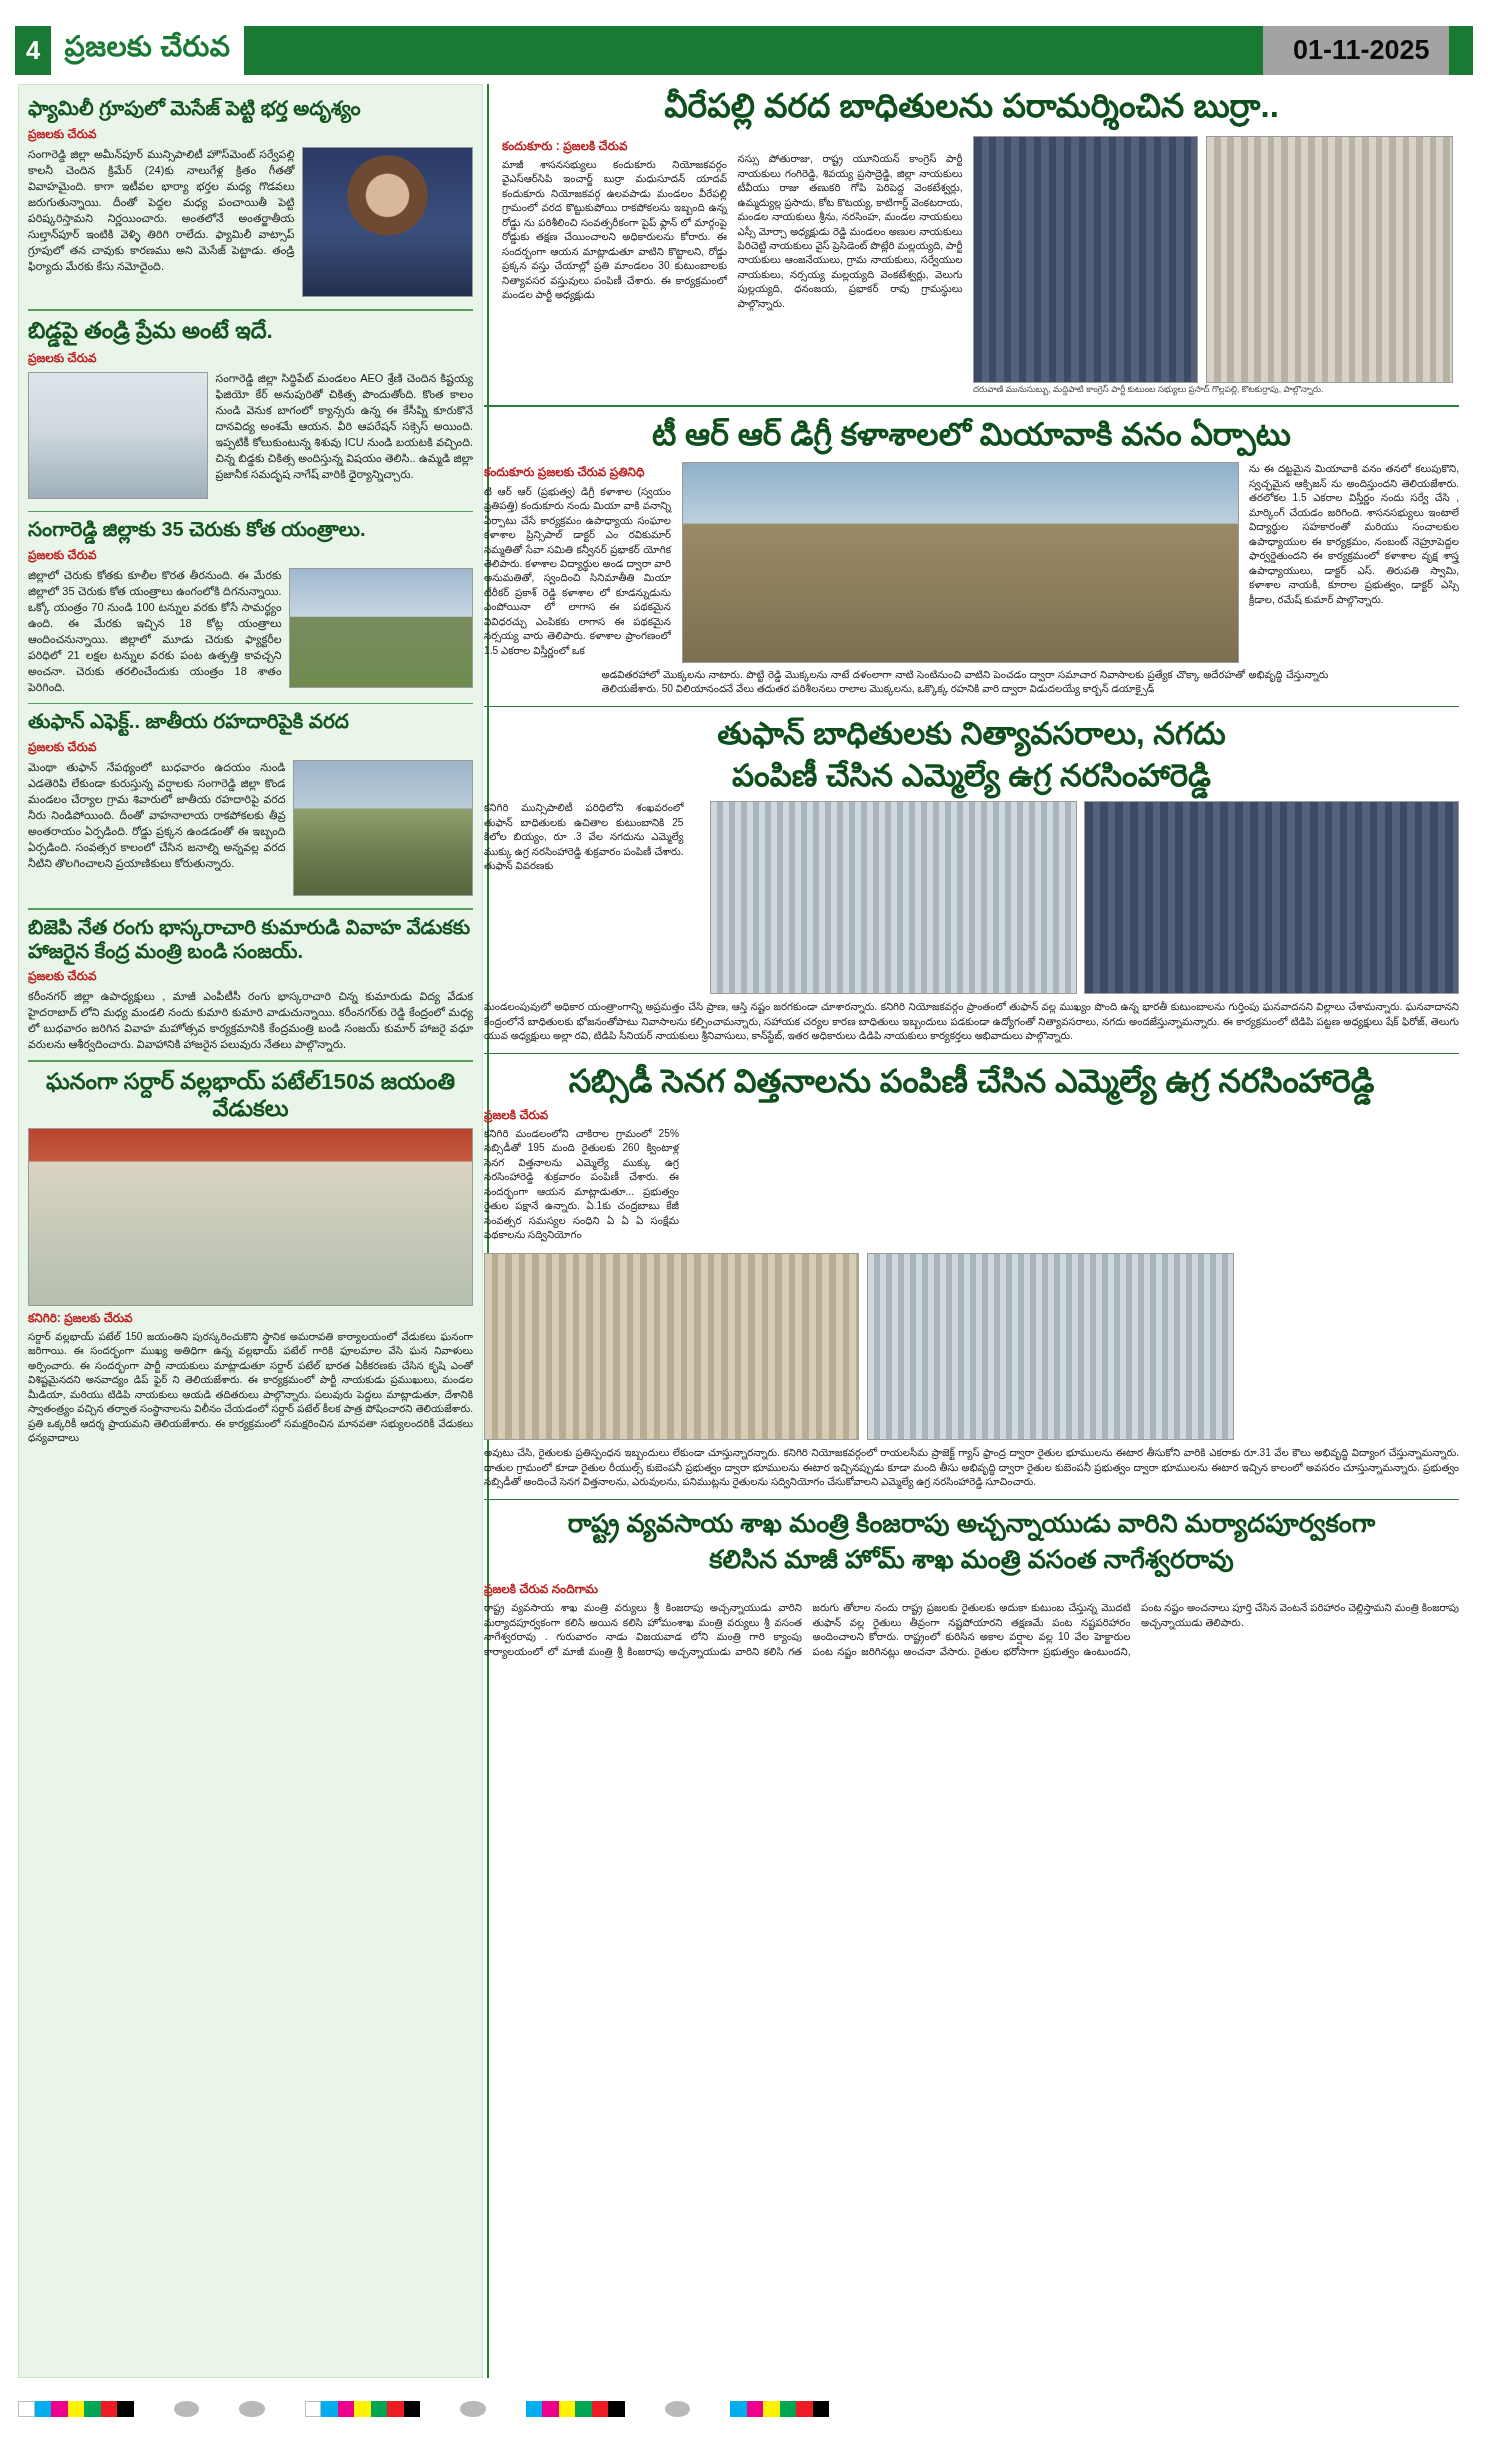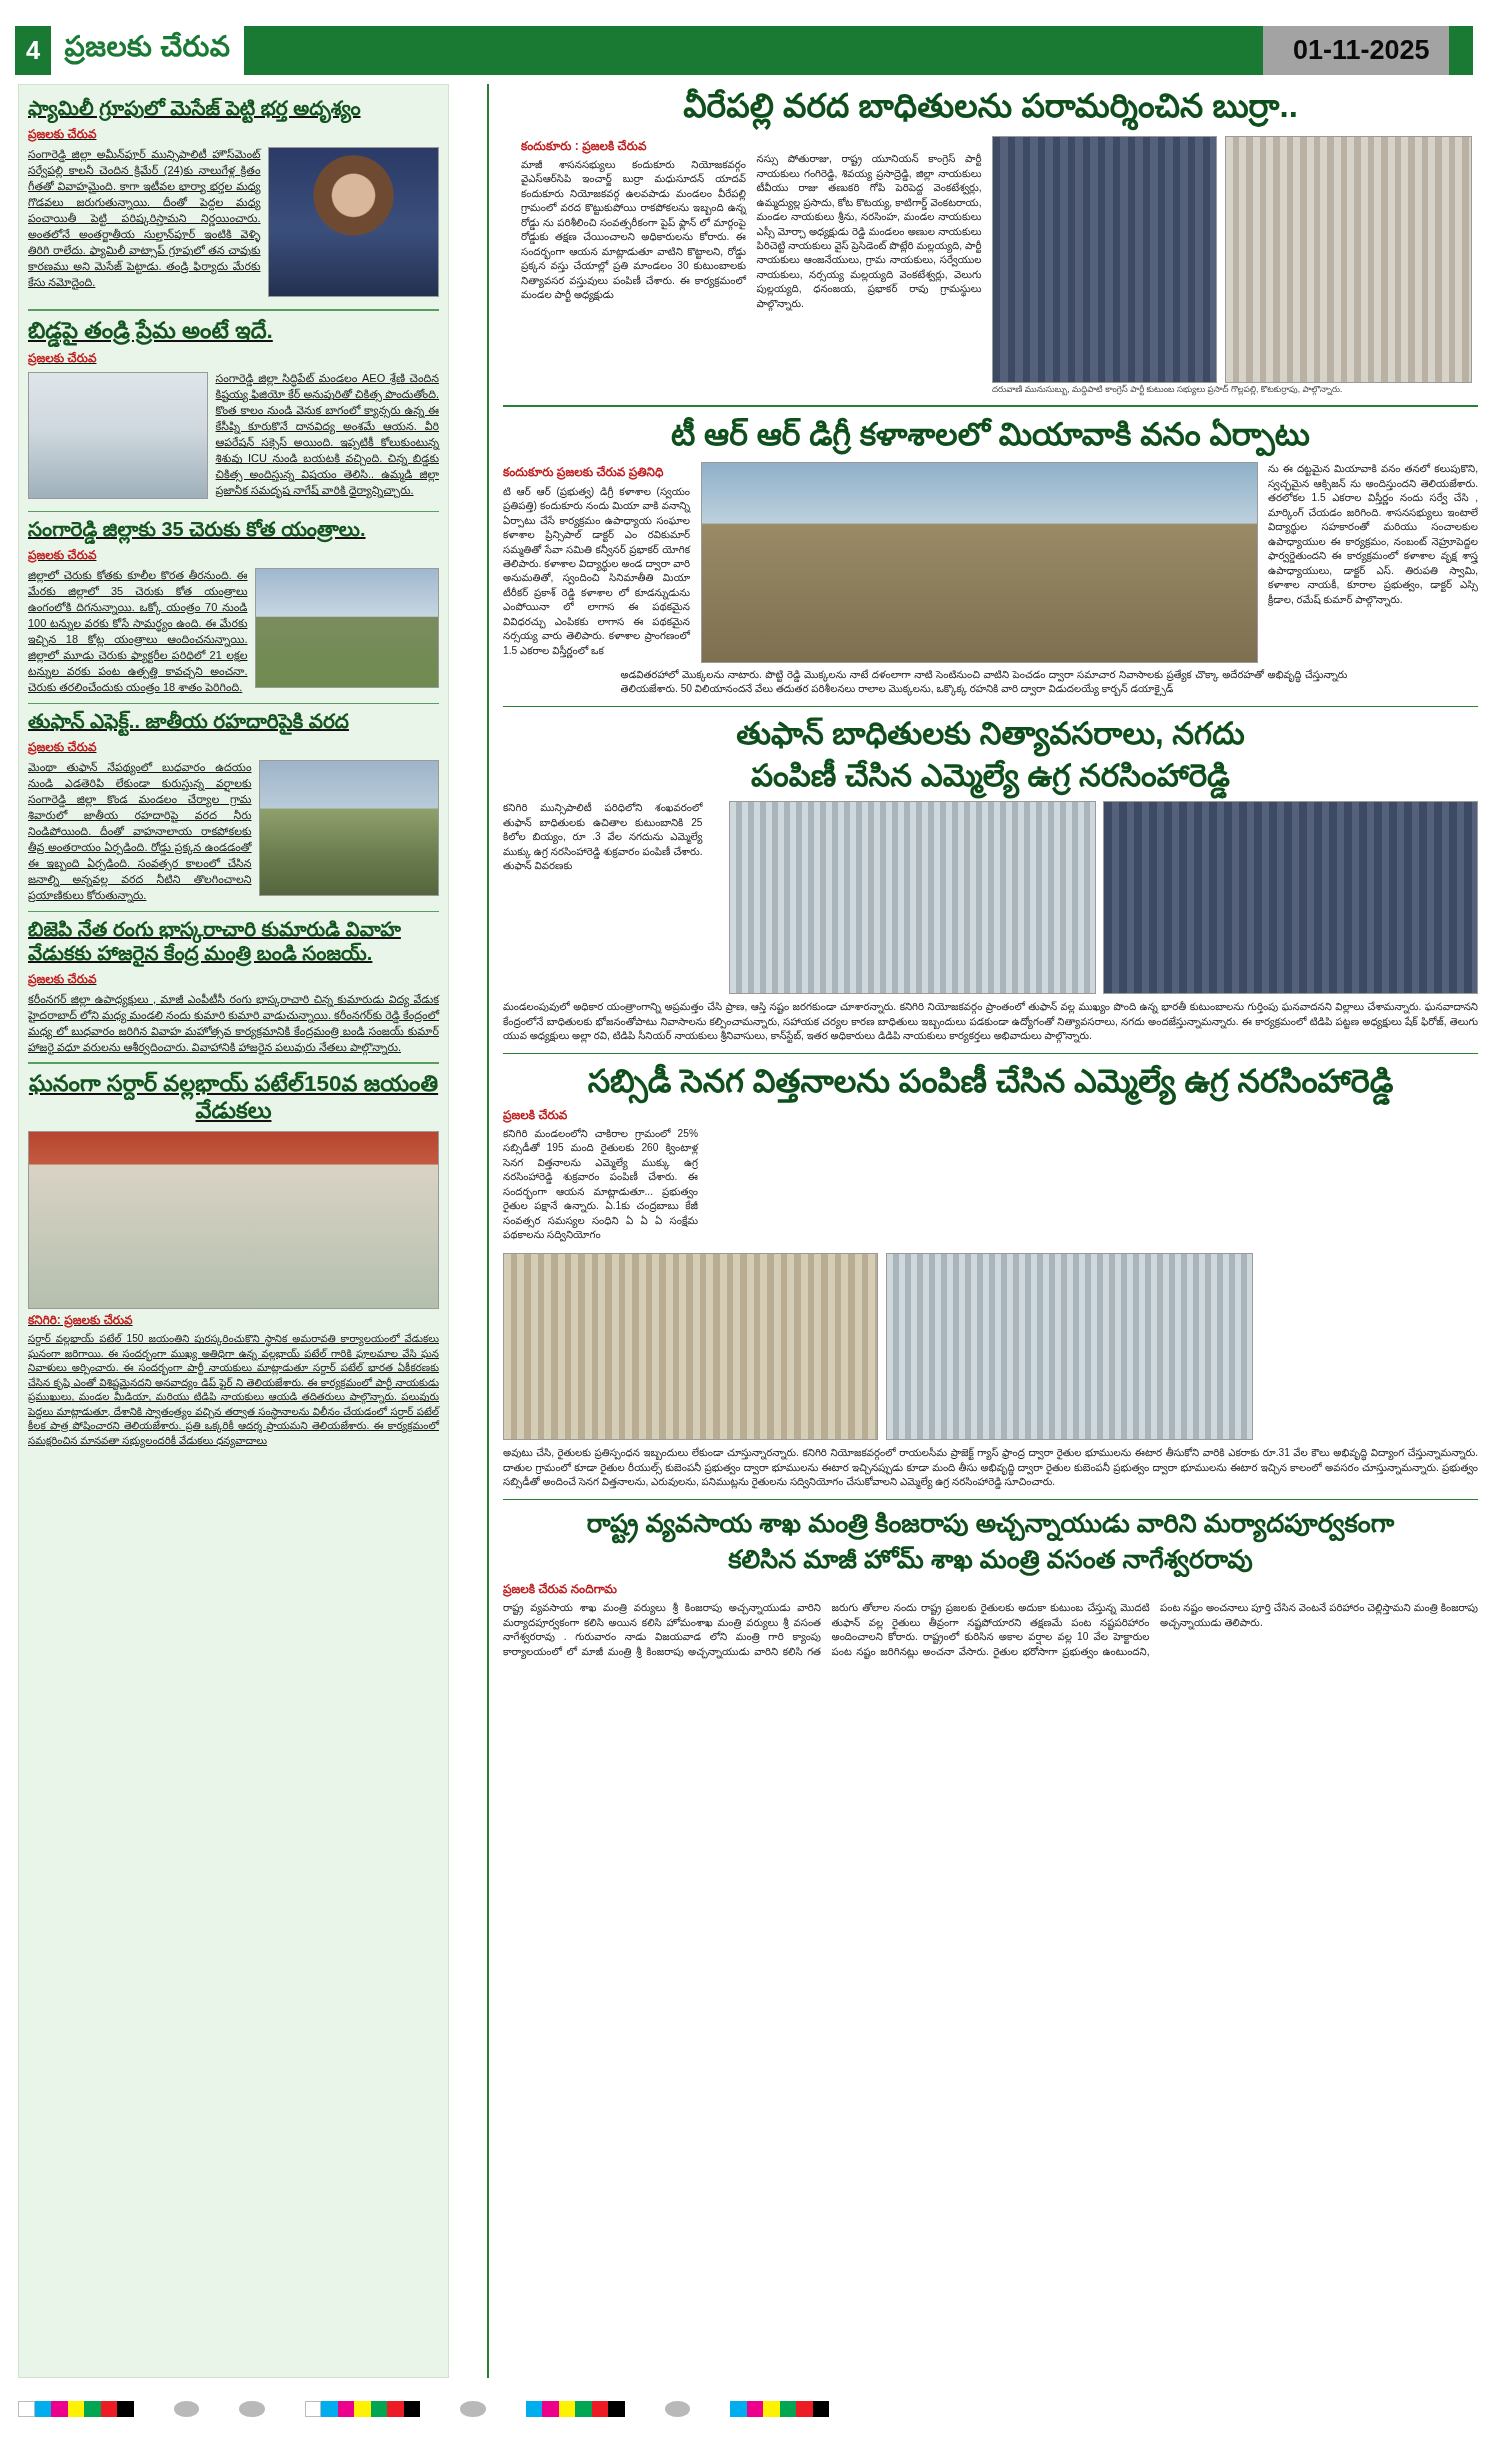--- a/index.html
+++ b/index.html
@@ -40,28 +40,27 @@
     font-size:27px; font-weight:bold;
   }
   .mh-endcap { width:24px; height:49px; background:#1a7a33; }
   .mh-datewrap {
     background:#fff; height:49px; display:flex; align-items:center;
     border-left:3px solid #1a7a33;
   }
 
   
   .colL {
-    position:absolute; left:18px; top:84px; width:431px; height:2294px;
+    position:absolute; left:18px; top:84px; width:465px; height:2294px;
     background:#eaf5ea;
     border:0.7px solid #cfe3cf;
     padding:7.5px 9px;
-    text-decoration:underline;
   }
   .colR {
-    position:absolute; left:503px; top:84px; width:975px; height:2294px;
+    position:absolute; left:484px; top:84px; width:975px; height:2294px;
   }
   .vrule {
     position:absolute; left:487px; top:84px; width:1.5px; height:2294px;
     background:#2a7d35;
   }
 
   
   .hl {
     font-weight:bold; color:#13541f; line-height:1.18;
     font-family:"Liberation Sans", sans-serif;

